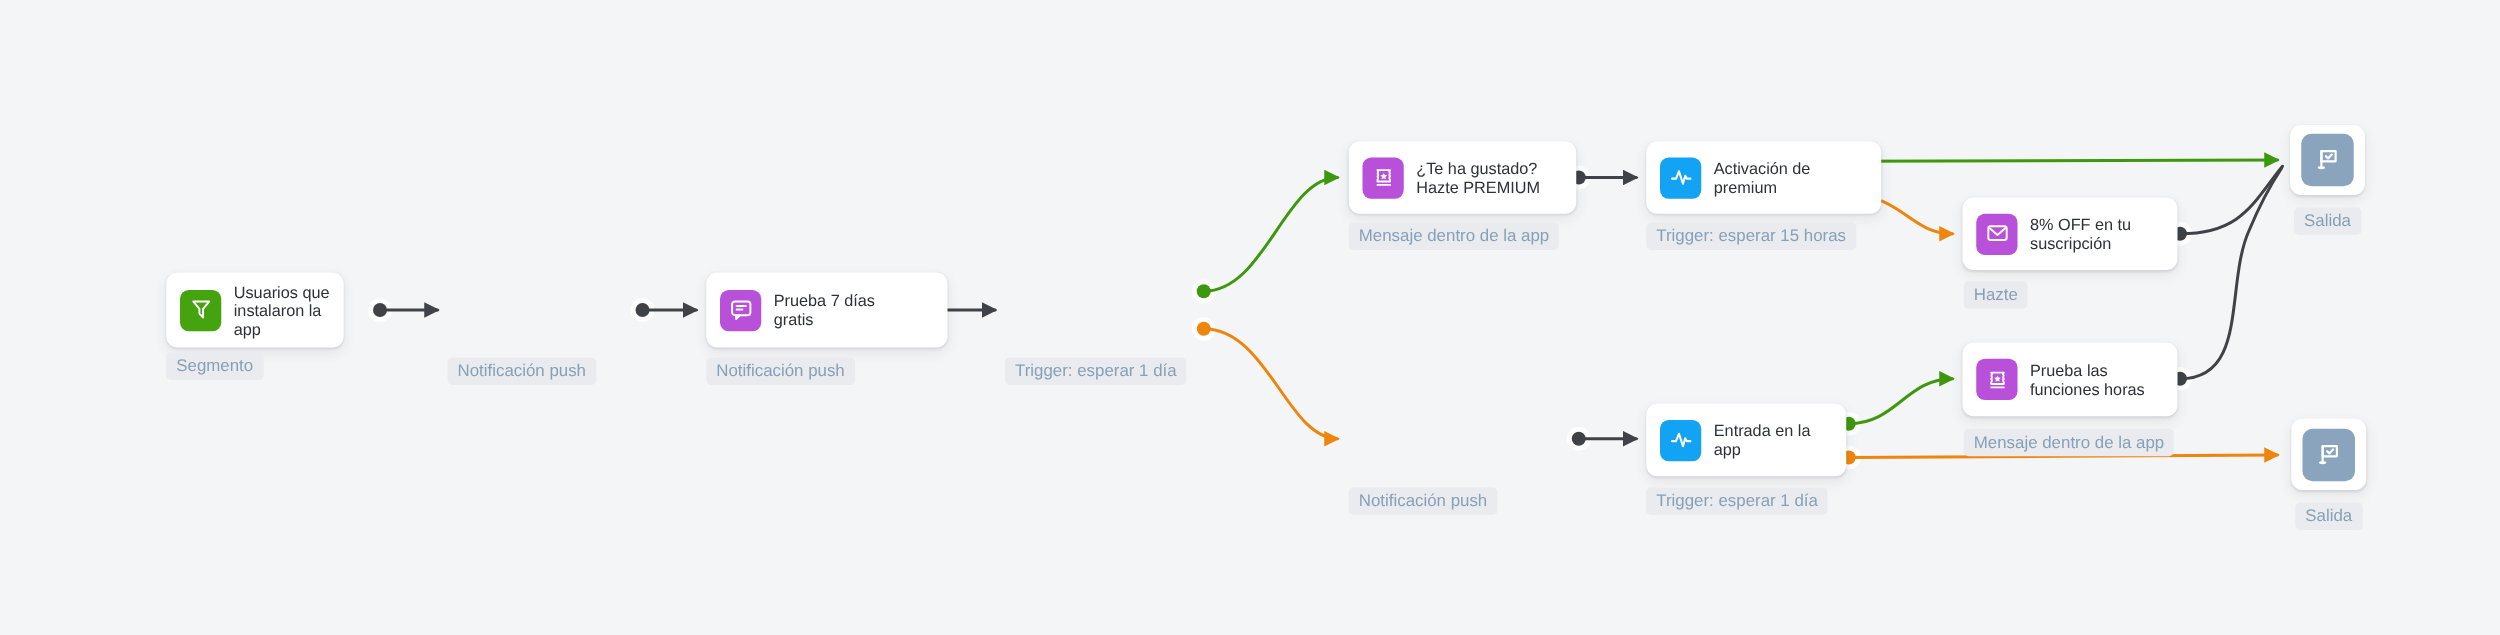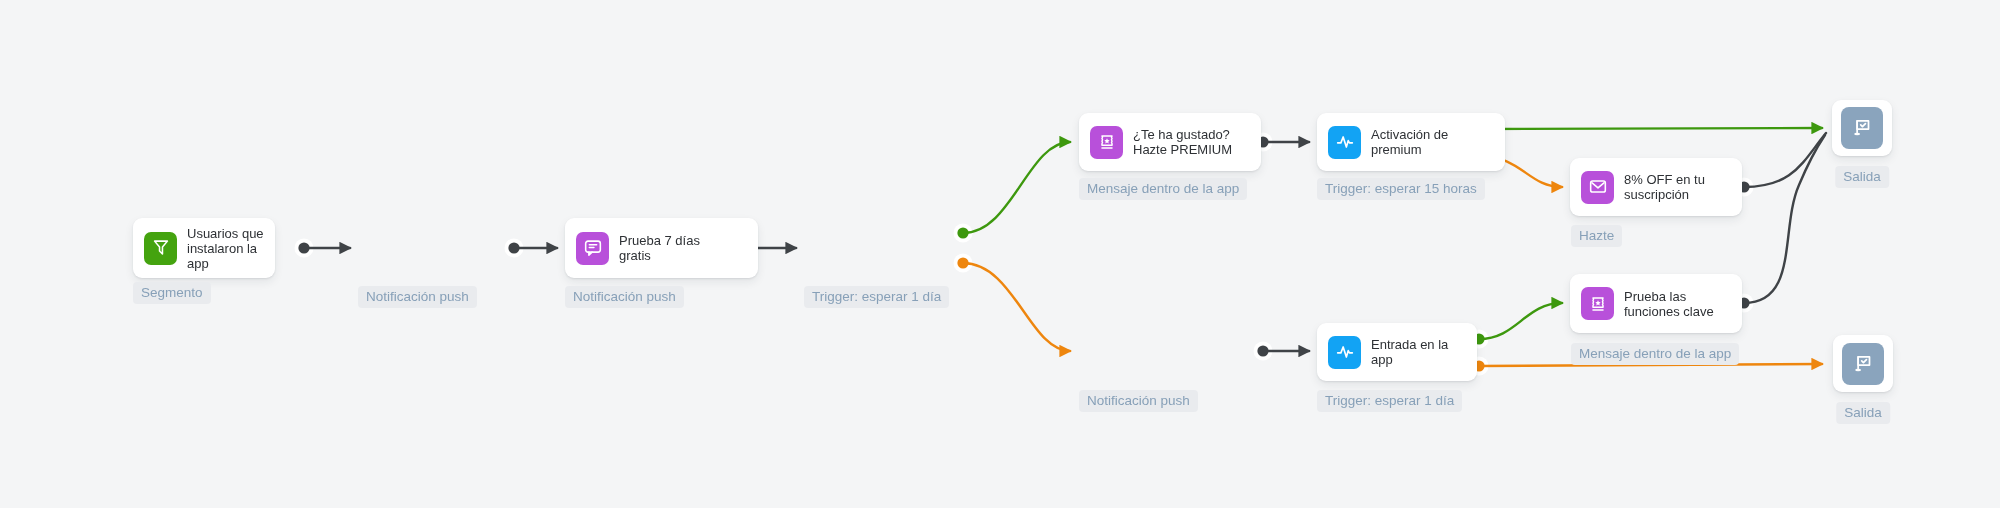--- a/index.html
+++ b/index.html
@@ -178,21 +178,21 @@
   <div class="caption" style="left:1317px;top:390px">Trigger: esperar 1 día</div>
 
   <div class="node" style="left:1570px;top:274px;width:172px;height:59px">
     <span class="icon purple">
       <svg width="22" height="22" viewBox="0 0 24 24" fill="none" stroke="#fff" stroke-width="1.6" stroke-linejoin="round" stroke-linecap="round">
           <path d="M6.5 5.5 H17.5 C16.7 6.4 16.7 7.4 17.5 8.3 C16.7 9.2 16.7 10.2 17.5 11.1 C16.7 12 16.7 13 17.5 13.9 V15.5 H6.5 V13.9 C7.3 13 7.3 12 6.5 11.1 C7.3 10.2 7.3 9.2 6.5 8.3 C7.3 7.4 7.3 6.4 6.5 5.5 Z"></path>
           <path d="M12 8 l0.9 1.8 2 0.3 -1.45 1.4 0.35 2 -1.8 -0.95 -1.8 0.95 0.35 -2 -1.45 -1.4 2 -0.3 Z" fill="#fff" stroke="none"></path>
           <path d="M6.5 18.5 h11"></path>
         </svg>
     </span>
-    <span class="label" style="width:110px">Prueba las funciones clave</span>
+    <span class="label" style="width:110px">Prueba las funciones horas</span>
   </div>
   <div class="caption" style="left:1571px;top:343px">Mensaje dentro de la app</div>
 
   <div class="node exit" style="left:1832px;top:100px;width:60px;height:56px">
     <span class="icon slate">
       <svg width="26" height="26" viewBox="0 0 24 24" fill="none" stroke="#fff" stroke-width="1.6" stroke-linejoin="round" stroke-linecap="round">
           <line x1="7.5" y1="5.5" x2="7.5" y2="16.2"></line>
           <rect x="7.5" y="5.5" width="10.5" height="7.5"></rect>
           <path d="M10.8 9.2 l1.6 1.6 2.8 -2.9"></path>
           <ellipse cx="7.5" cy="17.6" rx="2.7" ry="1.15" fill="#fff" stroke="none"></ellipse>

